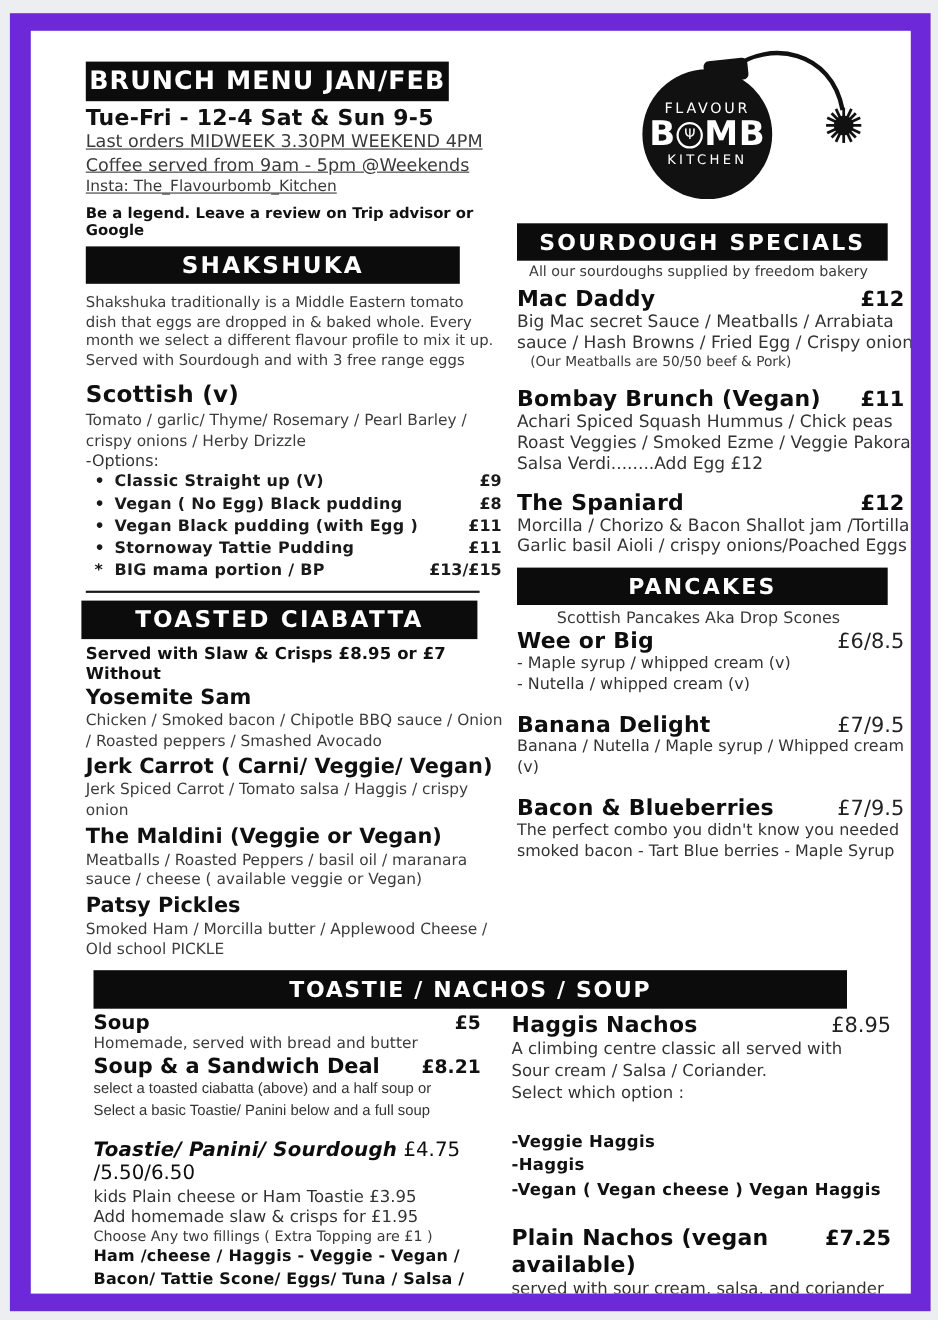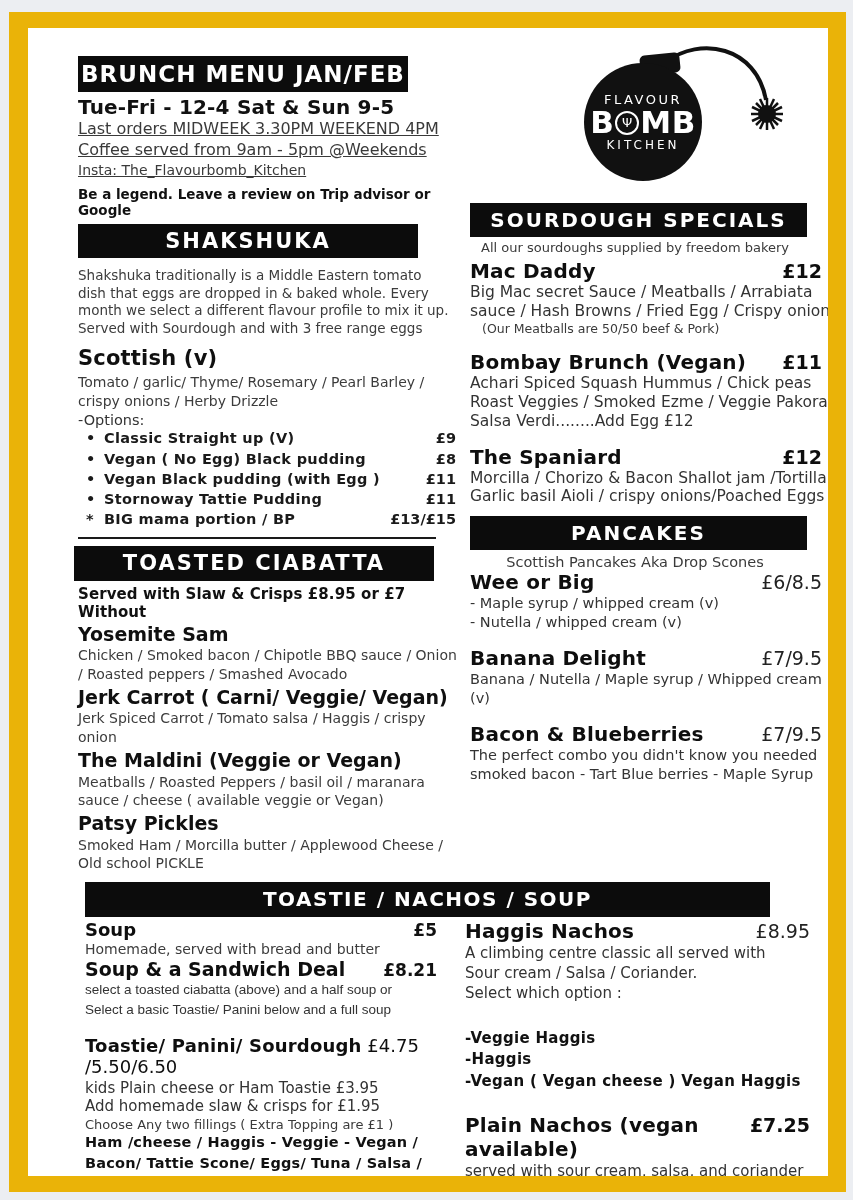--- a/index.html
+++ b/index.html
@@ -1,17 +1,17 @@
 <!DOCTYPE html>
 <html><head>
 <meta charset="utf-8">
 <style>
   * { margin:0; padding:0; box-sizing:border-box; }
   html,body { width:853px; height:1200px; background:#eceef2; font-family:"DejaVu Sans","Liberation Sans",sans-serif; }
-  .frame { position:absolute; left:9px; top:12px; width:837px; height:1180px; background:#eab308; }
+  .frame { position:absolute; left:9px; top:12px; width:837px; height:1180px; background:#6d28d9; }
   .page { position:absolute; left:19px; top:16px; width:800px; height:1148px; background:#ffffff; overflow:hidden; color:#2e2e2e; }
 
   .top-row { display:flex; }
   .col-left { margin-left:50px; width:378px; flex:none; }
   .col-right { margin-left:14px; width:352px; flex:none; }
 
   .banner { background:#0c0c0c; color:#fff; font-weight:700; text-align:center; letter-spacing:2px; }
   .banner.brunch { width:330px; height:36px; line-height:36px; font-size:23px; margin-top:28px; letter-spacing:1px; }
   .banner.shak { width:340px; height:34px; line-height:34px; font-size:21px; margin-top:6px; }
   .banner.ciab { width:360px; height:35px; line-height:35px; font-size:21px; margin-top:7px; margin-left:-4px; }
@@ -65,21 +65,21 @@
                 height:35px; line-height:35px; width:685px; margin:8px 0 2px 57px; }
   .tns-row { display:flex; margin-left:57px; margin-right:18px; }
   .tns-left { width:352px; flex:none; }
   .tns-right { margin-left:28px; flex:1; }
   .s-row { display:flex; justify-content:space-between; align-items:baseline;gap:32px; }
   .s-name { font-size:18px; font-weight:700; color:#0e0e0e; }
   .s-price { font-size:17px; font-weight:700; color:#111; }
   .s-desc { font-size:14px; color:#3c3c3c; line-height:1.3; }
   .deal-desc { font-size:13.5px; color:#333; line-height:1.45; font-family:"Liberation Sans","DejaVu Sans",sans-serif; }
   .toastie-line { margin-top:16px; font-size:18px; color:#0e0e0e; }
-  .toastie-line b { font-weight:700; letter-spacing:0.2px; }
+  .toastie-line b { font-weight:700; letter-spacing:0.2px;font-style:italic; }
   .toastie-line .pr { font-weight:400; font-size:18px; }
   .kids { font-size:15px; color:#333; margin-top:2px; }
   .slaw { font-size:15px; color:#333; margin-top:0; }
   .choose { font-size:13px; color:#3a3a3a; margin-top:2px; }
   .fillings { font-size:14.5px; font-weight:700; color:#111; line-height:1.45; letter-spacing:0.2px; }
   .hn-desc { font-size:15px; color:#333; line-height:1.35; }
   .hn-opt { font-size:15px; font-weight:700; color:#111; line-height:1.45; letter-spacing:0.3px; }
 </style>
 </head>
 <body>

